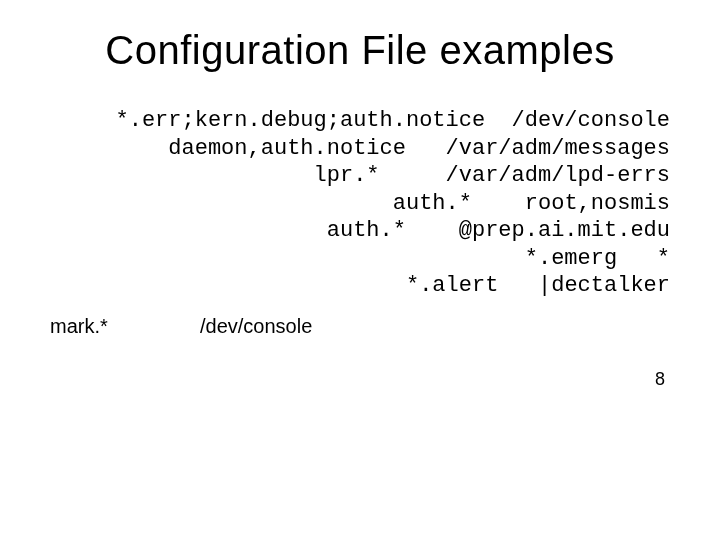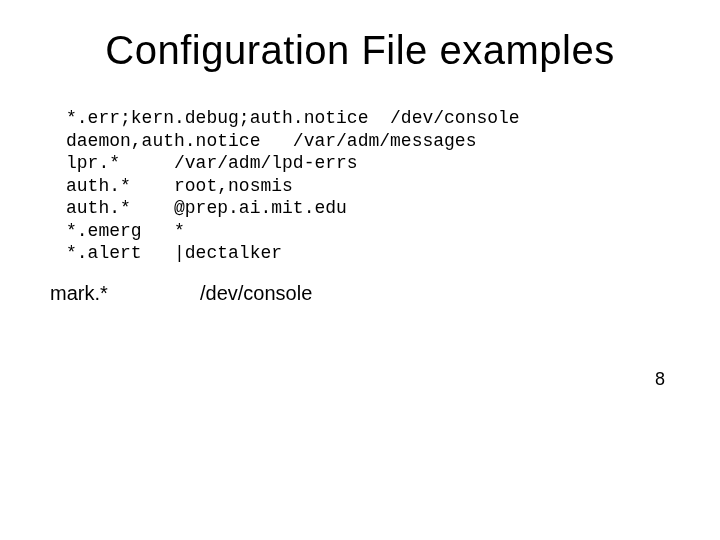--- a/index.html
+++ b/index.html
@@ -21,24 +21,25 @@
   }
   .title {
     font-size: 40px;
     font-weight: 400;
     text-align: center;
     margin: 0 0 34px 0;
     letter-spacing: 0.5px;
   }
   .code-block {
     font-family: "Courier New", Courier, monospace;
-    font-size: 18px;
+    font-size: 22px;
     line-height: 1.25;
     white-space: pre;
-    margin: 16px;
+    margin: 0;
+    text-align: right;
   }
   .aux-line {
     font-family: Arial, Helvetica, sans-serif;
     font-size: 20px;
     line-height: 1.25;
     margin-top: 14px;
   }
   .aux-left {
     display: inline-block;
     width: 150px;

